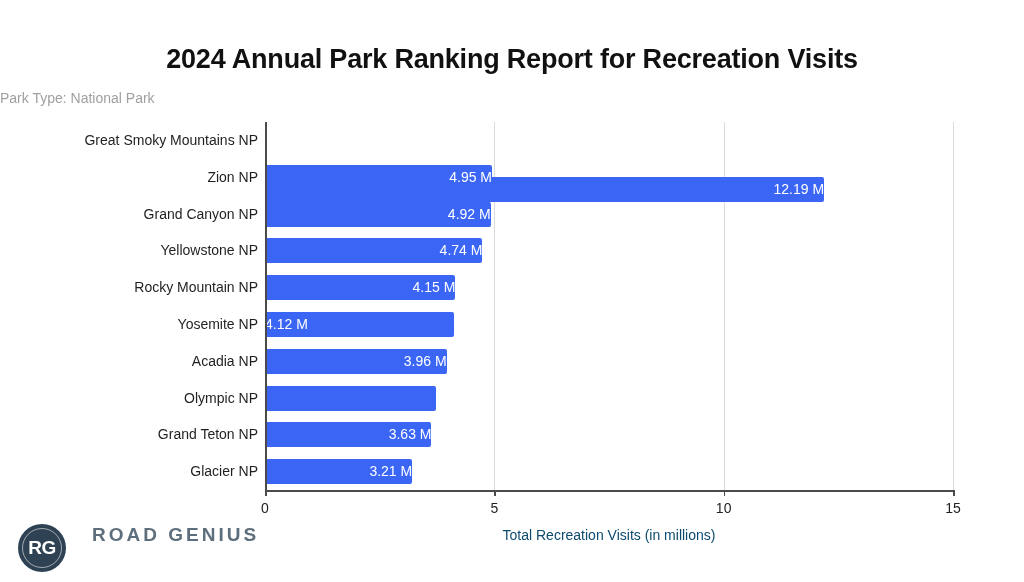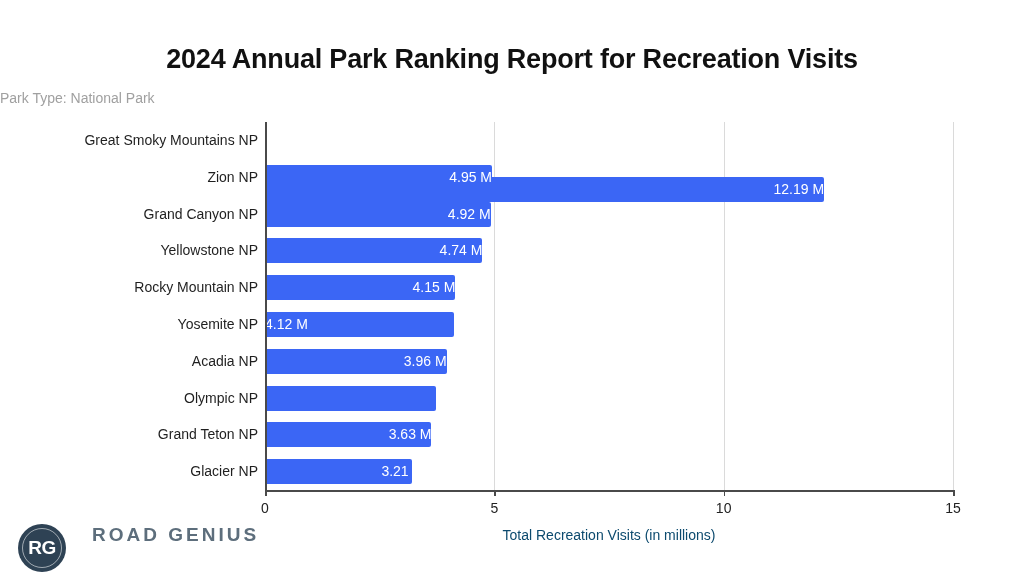--- a/index.html
+++ b/index.html
@@ -218,21 +218,21 @@
       </div>
       <div class="bar-row" style="top: 263.5px; width: 688px;">
         <div class="bar" style="width: 170.624px; background: rgb(59, 102, 245);"></div>
       </div>
       <div class="bar-row" style="top: 300.3px; width: 688px;">
         <div class="bar" style="width: 166.496px; background: rgb(59, 102, 245);"></div>
         <div class="bar-value" style="left: 0px; width: 166.496px; text-align: right;">3.63 M</div>
       </div>
       <div class="bar-row" style="top: 337.1px; width: 688px;">
         <div class="bar" style="width: 147.232px; background: rgb(59, 102, 245);"></div>
-        <div class="bar-value" style="left: 0px; width: 147.232px; text-align: right; padding-left: 12px;">3.21 M</div>
+        <div class="bar-value" style="left: 0px; width: 147.232px; text-align: right;">3.21 M</div>
       </div>
     </div>
 
   <div class="axis-y"></div>
   <div class="axis-x"></div>
 
   <div id="xticks-layer">
       <div class="xtick" style="left: 265px;"></div>
       <div class="xtick-label" style="left: 265px;">0</div>
       <div class="xtick" style="left: 494.333px;"></div>

